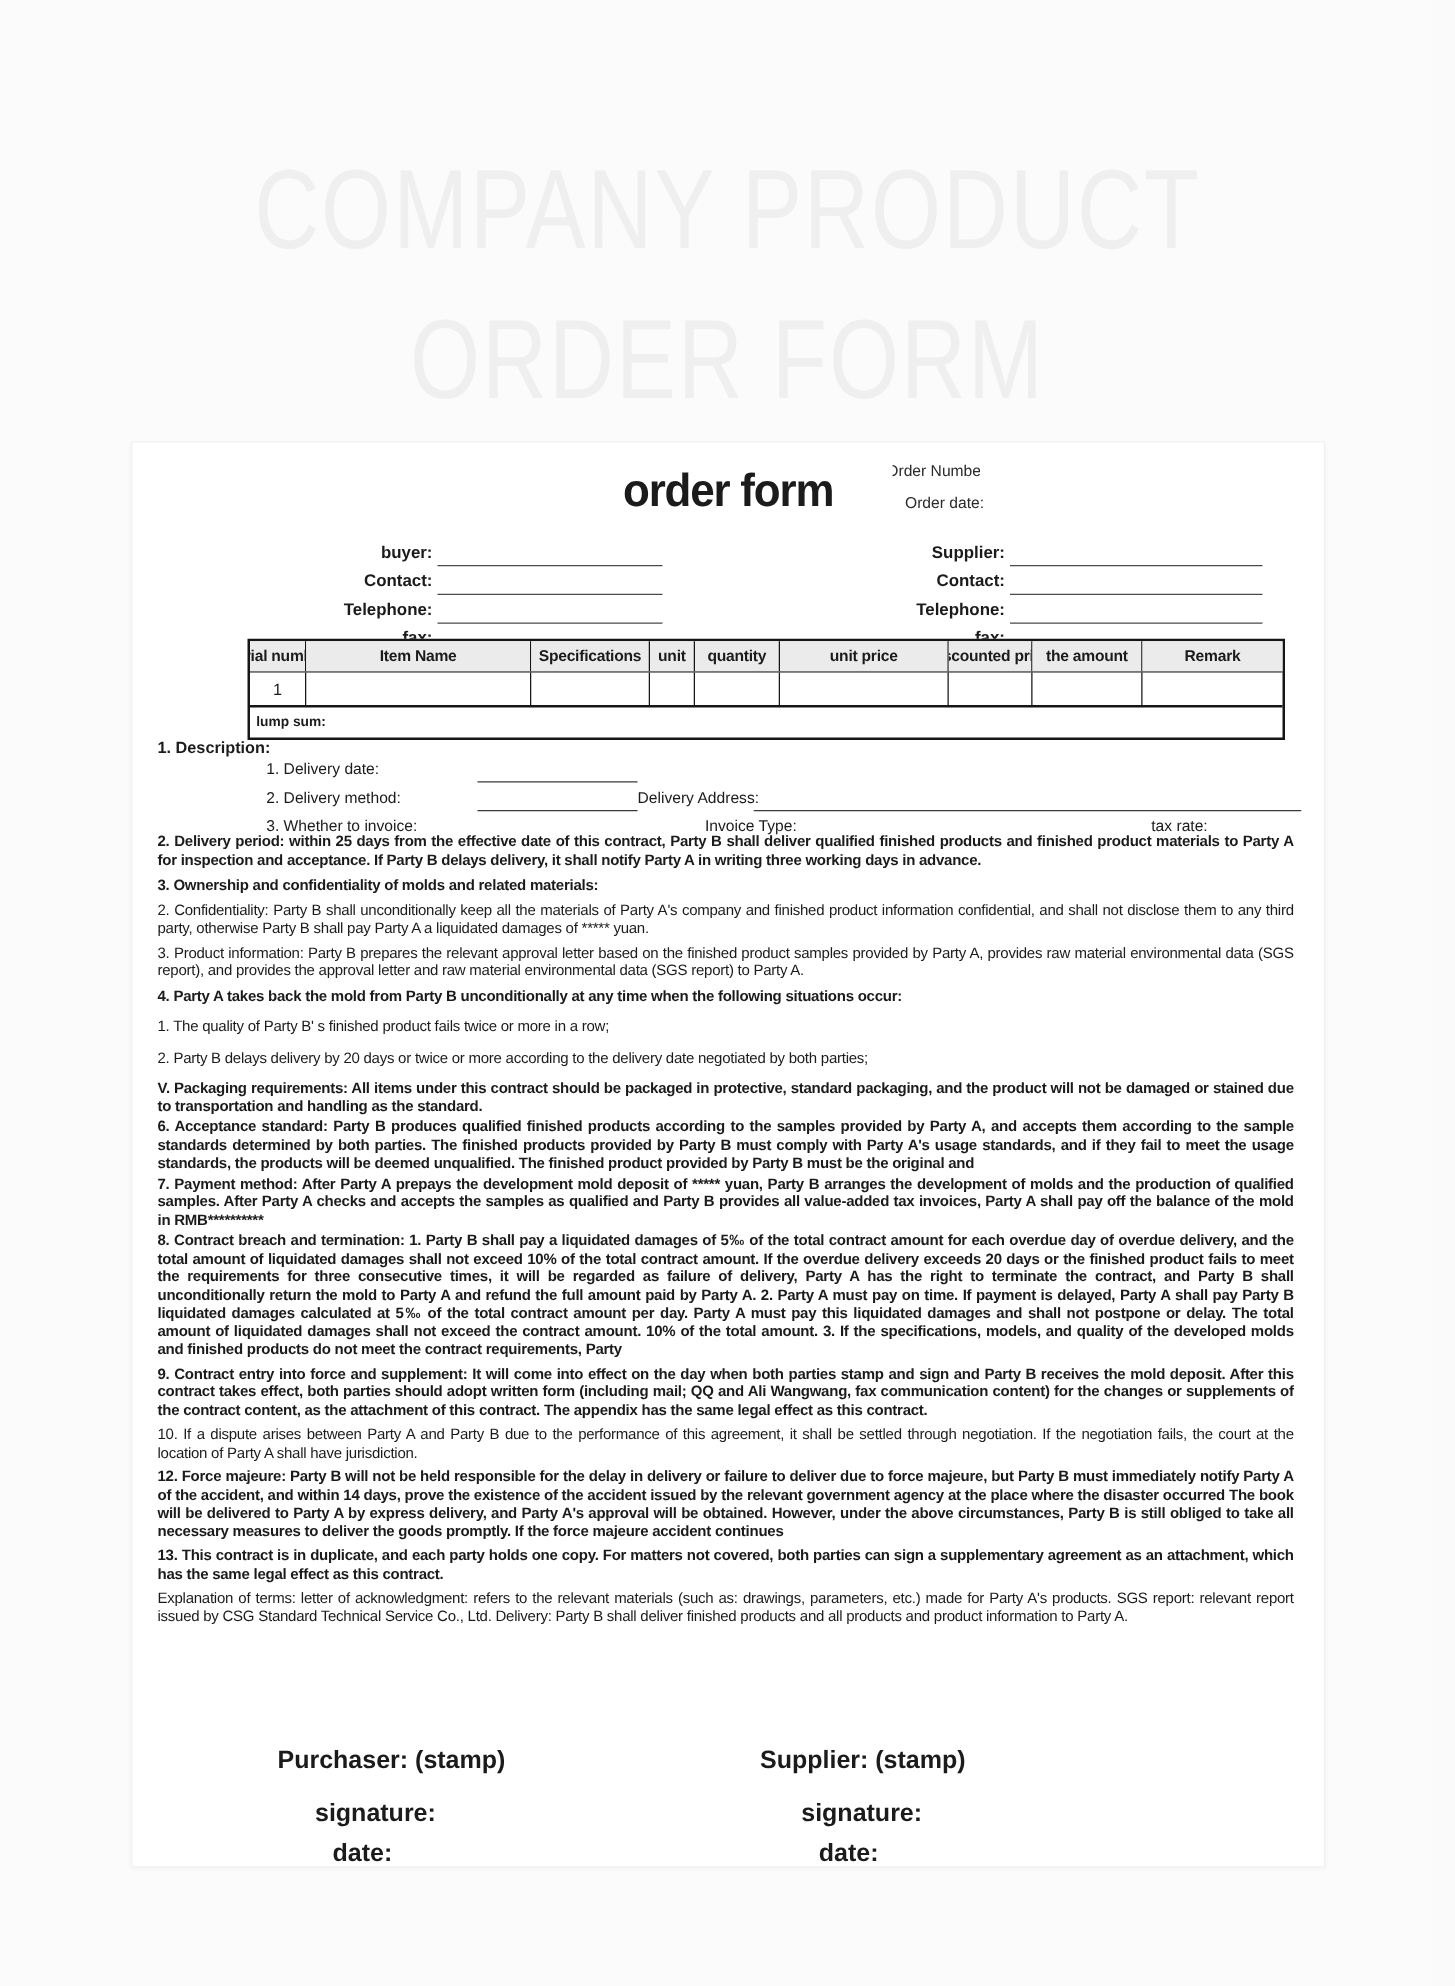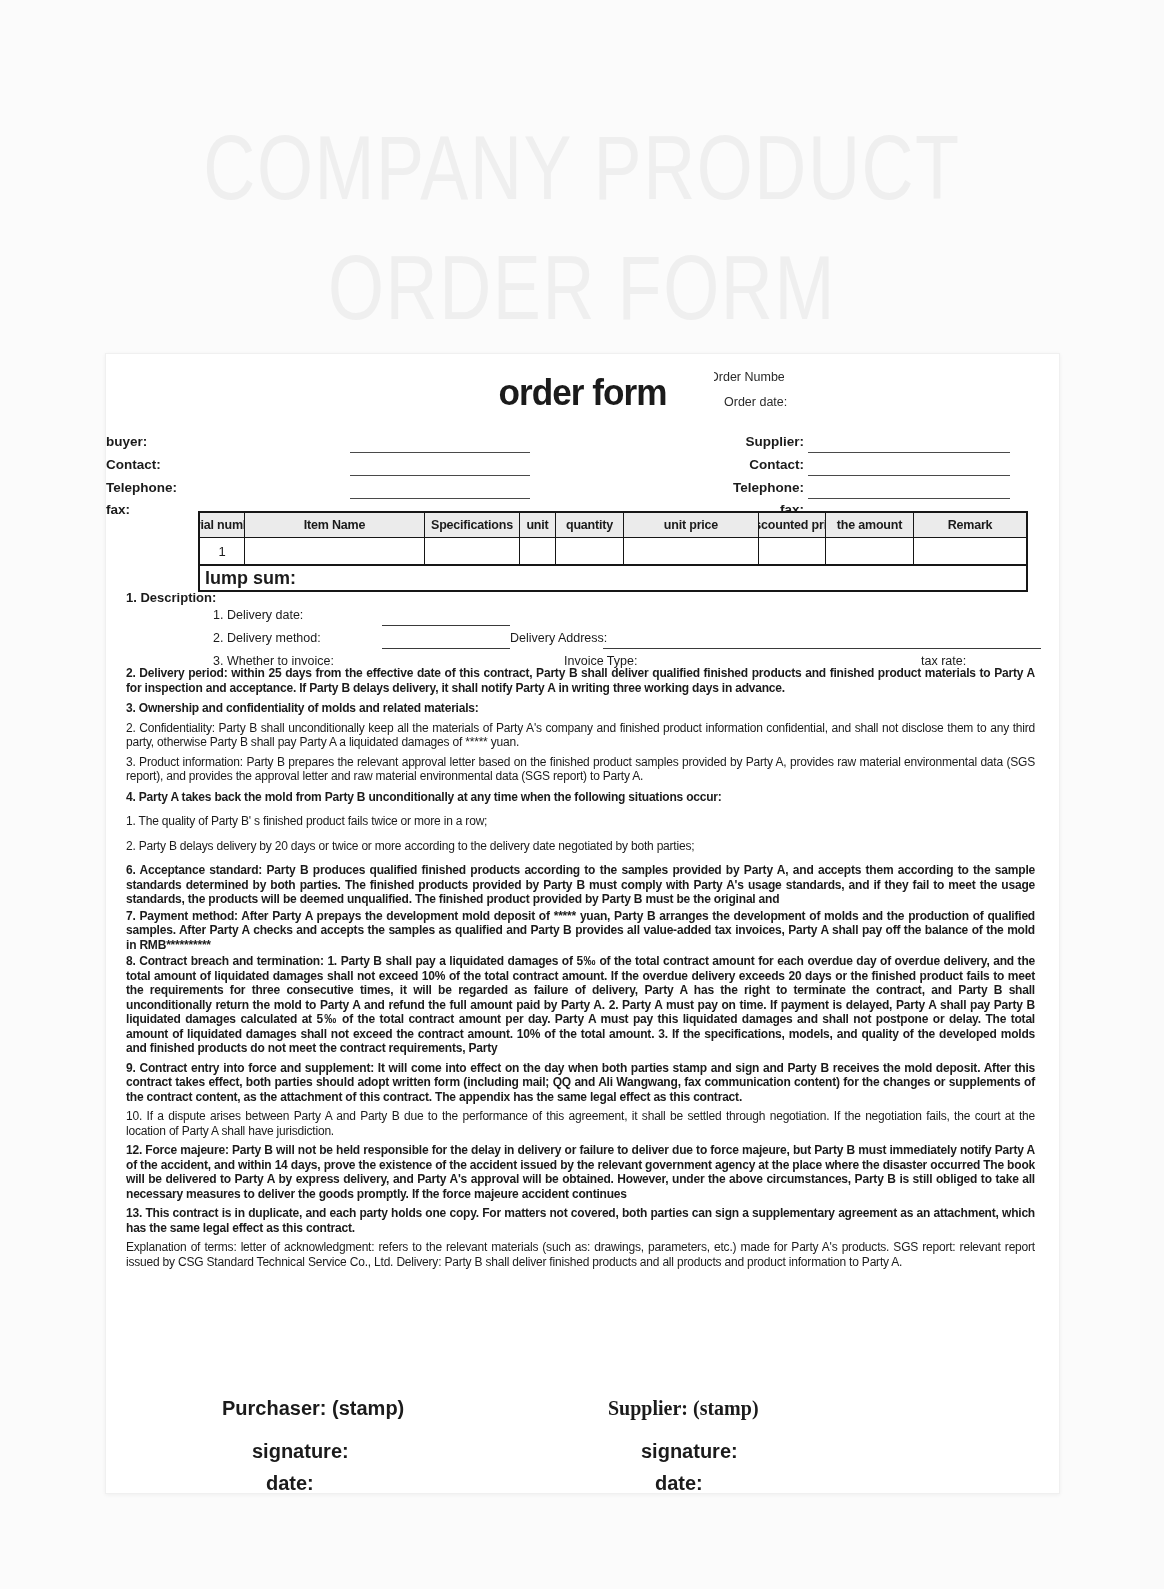--- a/index.html
+++ b/index.html
@@ -34,37 +34,37 @@
     text-align:center;font-size:37px;font-weight:700;letter-spacing:-1px;
     transform:scaleX(0.95);
   }
 
   .ordermeta{position:absolute;left:608px;top:16px;font-size:12.5px;color:#2a2a2a;}
   .ordermeta .clipbox{width:70px;overflow:hidden;display:flex;justify-content:center;white-space:nowrap;}
   .ordermeta .row2{margin-top:11px;padding-left:10px;}
 
   
   .prow{position:absolute;left:0;width:100%;height:20px;font-size:13.5px;}
-  .plabel-l{position:absolute;left:0;width:240px;font-weight:700;}
+  .plabel-l{position:absolute;left:0;width:240px;text-align:right;font-weight:700;}
   .pline-l{position:absolute;left:244px;top:2px;width:180px;height:16px;border-bottom:1.5px solid #4a4a4a;}
   .plabel-r{position:absolute;left:460px;width:238px;text-align:right;font-weight:700;}
   .pline-r{position:absolute;left:702px;top:2px;width:202px;height:16px;border-bottom:1.5px solid #4a4a4a;}
 
   
   .otable{position:absolute;left:92px;top:157px;width:830px;border:2px solid #161616;background:#fff;box-sizing:border-box;}
   .otr{display:flex;align-items:stretch;}
   .otd{box-sizing:border-box;border-right:1px solid #161616;display:flex;align-items:center;justify-content:center;overflow:hidden;white-space:nowrap;}
   .otd:last-child{border-right:none;}
   .otr.head{border-bottom:1px solid #161616;}
   .otr.head .otd{background:#ebebeb;font-weight:700;font-size:12.5px;height:24px;letter-spacing:-0.2px;}
   .otr.data .otd{height:26px;font-size:13px;}
   .otr.data{border-bottom:2px solid #161616;}
   .c0{flex:0 0 45px;} .c1{flex:0 0 180px;} .c2{flex:0 0 95px;} .c3{flex:0 0 36px;}
   .c4{flex:0 0 68px;} .c5{flex:0 0 135px;} .c6{flex:0 0 67px;} .c7{flex:0 0 88px;} .c8{flex:0 0 112px;}
-  .lump{height:24px;display:flex;align-items:center;padding-left:5px;font-weight:700;font-size:18px;}
+  .lump{height:24px;display:flex;align-items:center;padding-left:5px;font-weight:700;font-size:11px;}
 
   
   .descblock{position:absolute;left:0;top:236px;width:100%;font-size:12.5px;}
   .descblock .dhead{position:absolute;left:20px;top:0;font-weight:700;font-size:13px;}
   .dlabel{position:absolute;white-space:nowrap;}
   .dline{position:absolute;border-bottom:1.5px solid #3a3a3a;height:1px;}
 
   
   .flow{position:absolute;left:20px;right:24px;top:312px;font-size:12px;line-height:14.5px;letter-spacing:-0.2px;text-align:justify;}
   .flow p{margin:0 0 5px 0;}
@@ -160,31 +160,32 @@
     </div>
 
     <div class="flow">
       <p class="b">2. Delivery period: within 25 days from the effective date of this contract, Party B shall deliver qualified finished products and finished product materials to Party A for inspection and acceptance. If Party B delays delivery, it shall notify Party A in writing three working days in advance.</p>
       <p class="h">3. Ownership and confidentiality of molds and related materials:</p>
       <p>2. Confidentiality: Party B shall unconditionally keep all the materials of Party A's company and finished product information confidential, and shall not disclose them to any third party, otherwise Party B shall pay Party A a liquidated damages of ***** yuan.</p>
       <p>3. Product information: Party B prepares the relevant approval letter based on the finished product samples provided by Party A, provides raw material environmental data (SGS report), and provides the approval letter and raw material environmental data (SGS report) to Party A.</p>
       <p class="h gap">4. Party A takes back the mold from Party B unconditionally at any time when the following situations occur:</p>
       <p class="item">1. The quality of Party B' s finished product fails twice or more in a row;</p>
       <p class="item">2. Party B delays delivery by 20 days or twice or more according to the delivery date negotiated by both parties;</p>
+      <p class="b tight">V. Packaging requirements: All items under this contract should be packaged in protective, standard packaging, and the product will not be damaged or stained due to transportation and handling as the standard.</p>
       <p class="b tight">6. Acceptance standard: Party B produces qualified finished products according to the samples provided by Party A, and accepts them according to the sample standards determined by both parties. The finished products provided by Party B must comply with Party A's usage standards, and if they fail to meet the usage standards, the products will be deemed unqualified. The finished product provided by Party B must be the original and</p>
       <p class="b tight">7. Payment method: After Party A prepays the development mold deposit of ***** yuan, Party B arranges the development of molds and the production of qualified samples. After Party A checks and accepts the samples as qualified and Party B provides all value-added tax invoices, Party A shall pay off the balance of the mold in RMB**********</p>
       <p class="b">8. Contract breach and termination: 1. Party B shall pay a liquidated damages of 5‰ of the total contract amount for each overdue day of overdue delivery, and the total amount of liquidated damages shall not exceed 10% of the total contract amount. If the overdue delivery exceeds 20 days or the finished product fails to meet the requirements for three consecutive times, it will be regarded as failure of delivery, Party A has the right to terminate the contract, and Party B shall unconditionally return the mold to Party A and refund the full amount paid by Party A. 2. Party A must pay on time. If payment is delayed, Party A shall pay Party B liquidated damages calculated at 5‰ of the total contract amount per day. Party A must pay this liquidated damages and shall not postpone or delay. The total amount of liquidated damages shall not exceed the contract amount. 10% of the total amount. 3. If the specifications, models, and quality of the developed molds and finished products do not meet the contract requirements, Party</p>
       <p class="b">9. Contract entry into force and supplement: It will come into effect on the day when both parties stamp and sign and Party B receives the mold deposit. After this contract takes effect, both parties should adopt written form (including mail; QQ and Ali Wangwang, fax communication content) for the changes or supplements of the contract content, as the attachment of this contract. The appendix has the same legal effect as this contract.</p>
       <p>10. If a dispute arises between Party A and Party B due to the performance of this agreement, it shall be settled through negotiation. If the negotiation fails, the court at the location of Party A shall have jurisdiction.</p>
       <p class="b">12. Force majeure: Party B will not be held responsible for the delay in delivery or failure to deliver due to force majeure, but Party B must immediately notify Party A of the accident, and within 14 days, prove the existence of the accident issued by the relevant government agency at the place where the disaster occurred The book will be delivered to Party A by express delivery, and Party A's approval will be obtained. However, under the above circumstances, Party B is still obliged to take all necessary measures to deliver the goods promptly. If the force majeure accident continues</p>
       <p class="b">13. This contract is in duplicate, and each party holds one copy. For matters not covered, both parties can sign a supplementary agreement as an attachment, which has the same legal effect as this contract.</p>
       <p>Explanation of terms: letter of acknowledgment: refers to the relevant materials (such as: drawings, parameters, etc.) made for Party A's products. SGS report: relevant report issued by CSG Standard Technical Service Co., Ltd. Delivery: Party B shall deliver finished products and all products and product information to Party A.</p>
     </div>
 
     <span class="sig" style="left:116px;top:1043px;">Purchaser: (stamp)</span>
-    <span class="sig" style="left:502px;top:1043px;font-family:Liberation Serif, serif;">Supplier: (stamp)</span>
+    <span class="sig" style="left:502px;top:1043px;">Supplier: (stamp)</span>
     <span class="sig" style="left:146px;top:1086px;">signature:</span>
     <span class="sig" style="left:535px;top:1086px;">signature:</span>
     <span class="sig" style="left:160px;top:1118px;">date:</span>
     <span class="sig" style="left:549px;top:1118px;">date:</span>
 
   </div>
 </div>
 
 </body></html>

